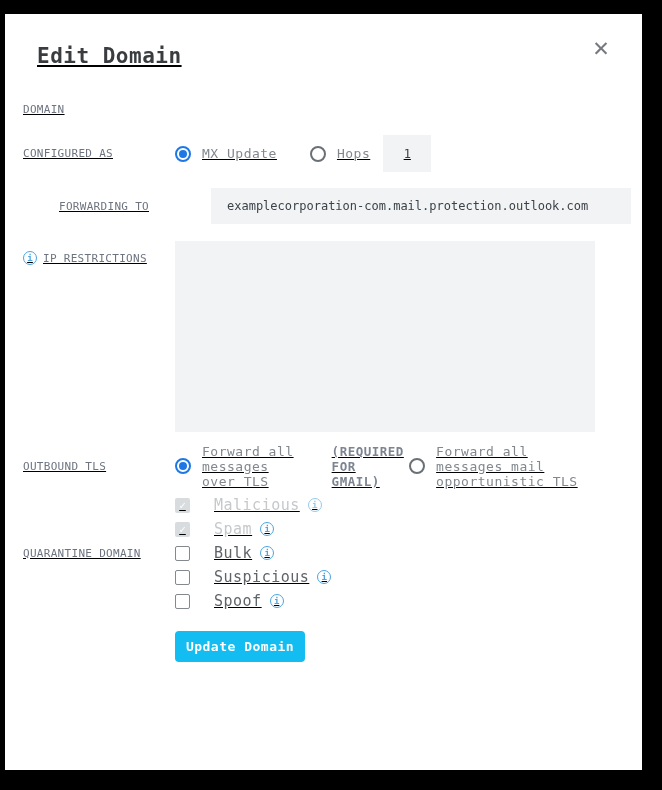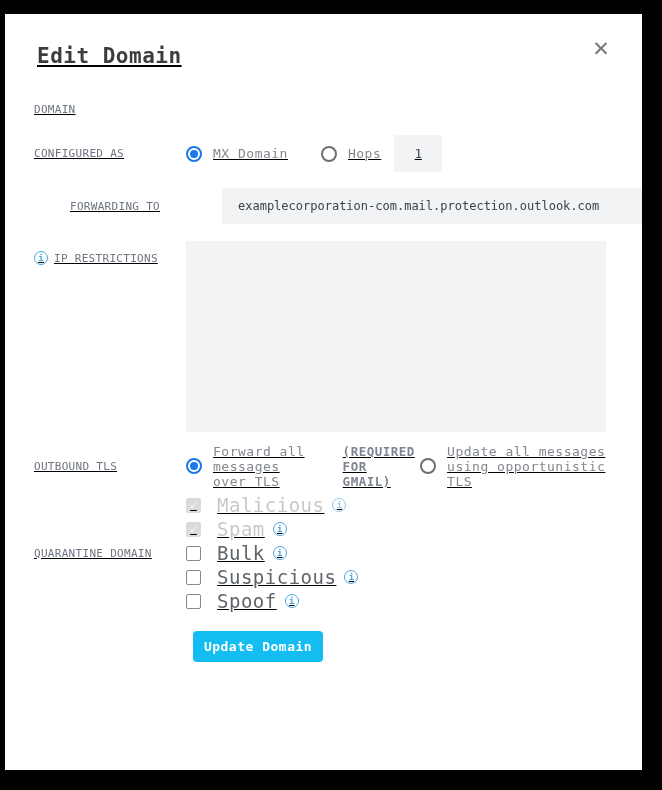--- a/index.html
+++ b/index.html
@@ -21,21 +21,21 @@
     font-size: 21px; font-weight: bold; color: #3a3d40;
     letter-spacing: 0.5px;
   }
   .close-btn {
     position: absolute; top: 22px; right: 28px;
     width: 26px; height: 26px;
     display: flex; align-items: center; justify-content: center;
     font-size: 21px; color: #767a7e; cursor: pointer;
     font-family: "DejaVu Sans", sans-serif; font-weight: 300;
   }
-  .form { padding-left: 29px; padding-right: 29px; }
+  .form { padding-left: 18px; padding-right: 29px; }
   .row { display: flex; align-items: center; }
   .row.top-align { align-items: flex-start; }
   .row-label {
     width: 152px; flex-shrink: 0;
     font-size: 11px; color: #6d7480; font-weight: 500;
     letter-spacing: 0.3px;
     display: flex; align-items: center; gap: 5px;
   }
   .row-field { width: 420px; }
   .text-input {
@@ -51,21 +51,21 @@
   .row-ip       { margin-top: 17px; }
   .row-ip .row-label { margin-top: 10px; }
   .ip-textarea {
     width: 420px; height: 191px;
     background: #f1f3f4; border: none; outline: none; resize: none;
     font-family: "DejaVu Sans Mono", "Liberation Mono", monospace;
     font-size: 12px; color: #3c4248; padding: 10px 16px;
   }
   .row-tls      { margin-top: 18px; }
   .row-quar     { margin-top: 14px; }
-  .row-action   { margin-top: 18px; justify-content: flex-end; }
+  .row-action   { margin-top: 18px; }
 
   
   .radio-group-inline { display: flex; align-items: center; }
   .radio-opt { display: flex; align-items: center; cursor: pointer; }
   .radio-circle {
     width: 16px; height: 16px; border-radius: 50%;
     border: 2px solid #6a7076; background: #fff;
     flex-shrink: 0; position: relative;
   }
   .radio-circle.selected { border-color: #1d78e6; }
@@ -93,21 +93,21 @@
   .check-row { display: flex; align-items: center; height: 24px; cursor: pointer; }
   .checkbox {
     width: 15px; height: 15px; border-radius: 2px; flex-shrink: 0;
     border: 1.5px solid #83898f; background: #fff;
     display: flex; align-items: center; justify-content: center;
   }
   .checkbox.checked-disabled {
     border: none; background: #d9dcde;
     color: #ffffff; font-size: 11px; font-weight: bold;
   }
-  .check-text { font-size: 19px; color: #5f6469; letter-spacing: 0.5px; margin-left: 16px; }
+  .check-text { font-size: 15px; color: #5f6469; letter-spacing: 0.5px; margin-left: 24px; }
   .check-row.disabled .check-text { color: #c5c9cc; }
   .info-icon {
     width: 14px; height: 14px; border-radius: 50%;
     border: 1.2px solid #4ba5e0; color: #4ba5e0;
     font-size: 9px; font-weight: bold; line-height: 1;
     display: inline-flex; align-items: center; justify-content: center;
     margin-left: 8px; flex-shrink: 0; cursor: pointer;
   }
   .info-icon.lite { border-color: #97c9ec; color: #97c9ec; }
   .row-label .info-icon { margin-left: 0; margin-right: 1px; }
@@ -139,21 +139,21 @@
         </div>
       </div>
 
       <div class="row row-config">
         <div class="row-label">
           <span>CONFIGURED AS</span>
         </div>
         <div class="row-field radio-group-inline">
           <div class="radio-opt">
             <span class="radio-circle selected"></span>
-            <span class="radio-text">MX Domain</span>
+            <span class="radio-text">MX Update</span>
           </div>
           <div class="radio-opt" style="margin-left:33px;text-align:right;">
             <span class="radio-circle"></span>
             <span class="radio-text">Hops</span>
           </div>
           <input class="hops-input" type="text" value="1" style="">
         </div>
       </div>
 
       <div class="row row-forward">
@@ -180,21 +180,21 @@
           <span>OUTBOUND TLS</span>
         </div>
         <div class="row-field tls-block">
           <div class="tls-line radio-opt">
             <span class="radio-circle selected"></span>
             <span class="radio-text">Forward all messages over TLS</span>
           </div>
           <div class="tls-note">(REQUIRED FOR GMAIL)</div>
           <div class="tls-line radio-opt">
             <span class="radio-circle"></span>
-            <span class="radio-text">Update all messages using opportunistic TLS</span>
+            <span class="radio-text">Forward all messages mail opportunistic TLS</span>
           </div>
         </div>
       </div>
 
       <div class="row row-quar">
         <div class="row-label">
           <span>QUARANTINE DOMAIN</span>
         </div>
         <div class="row-field check-block">
 

